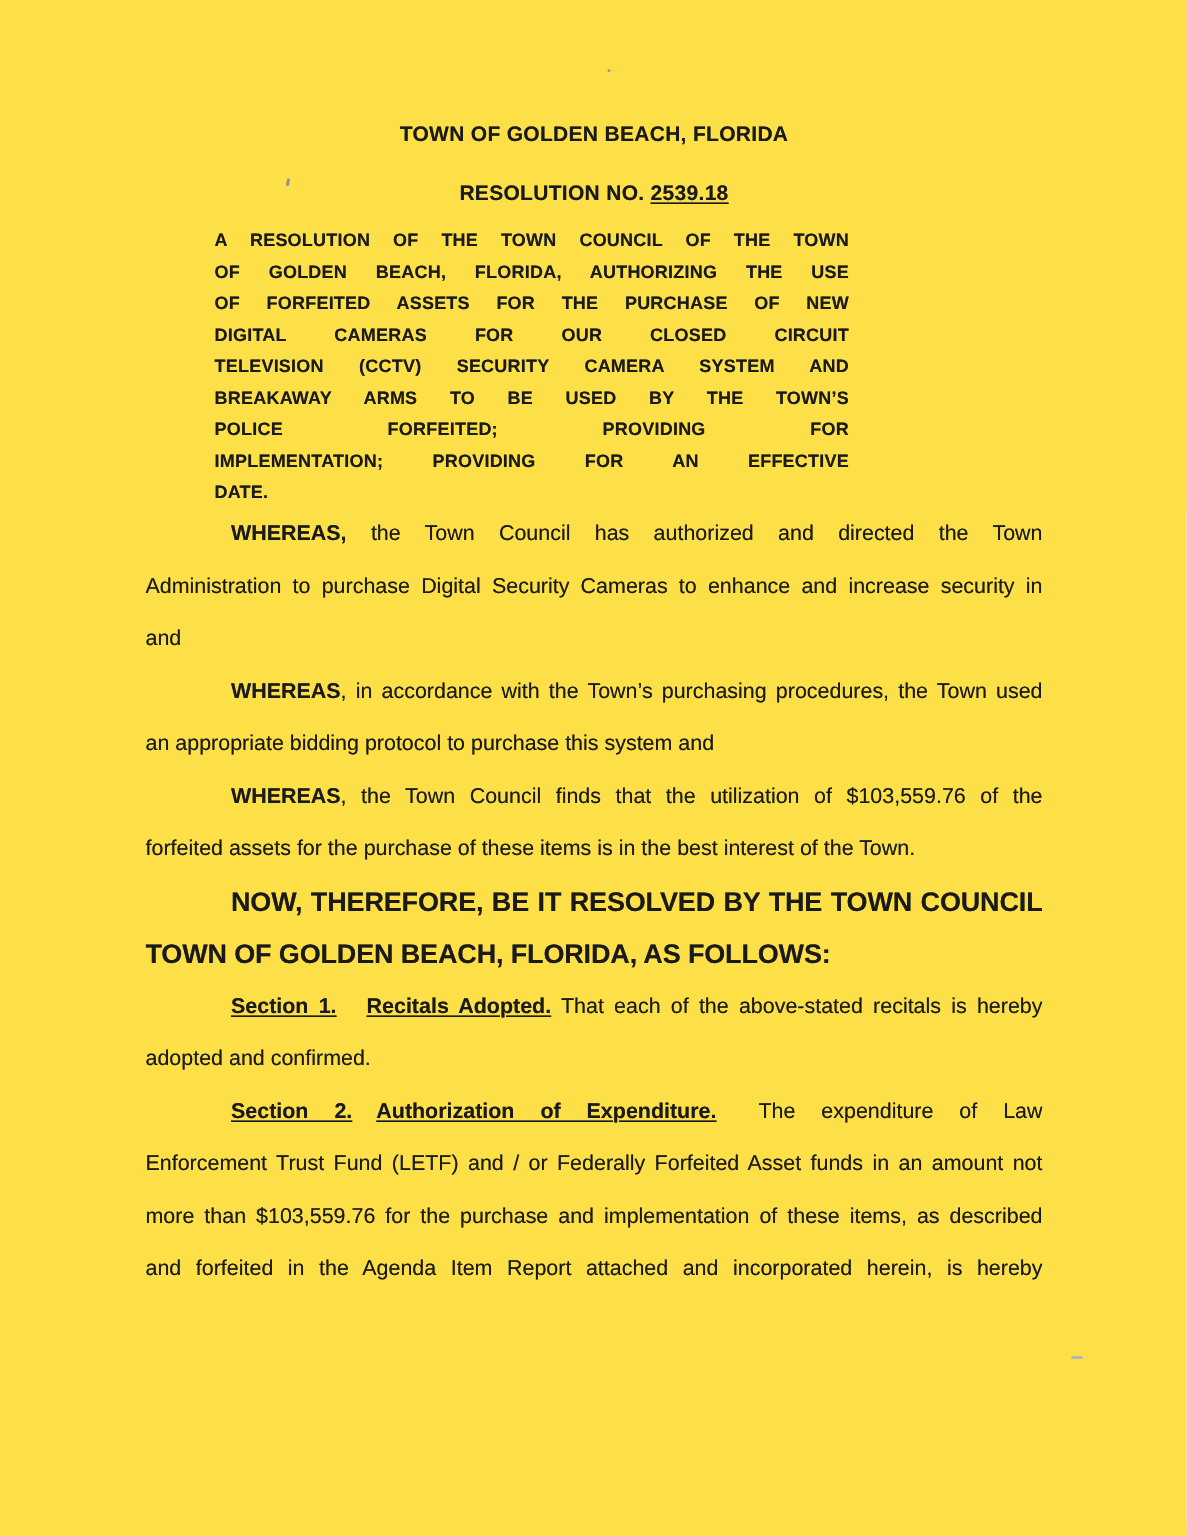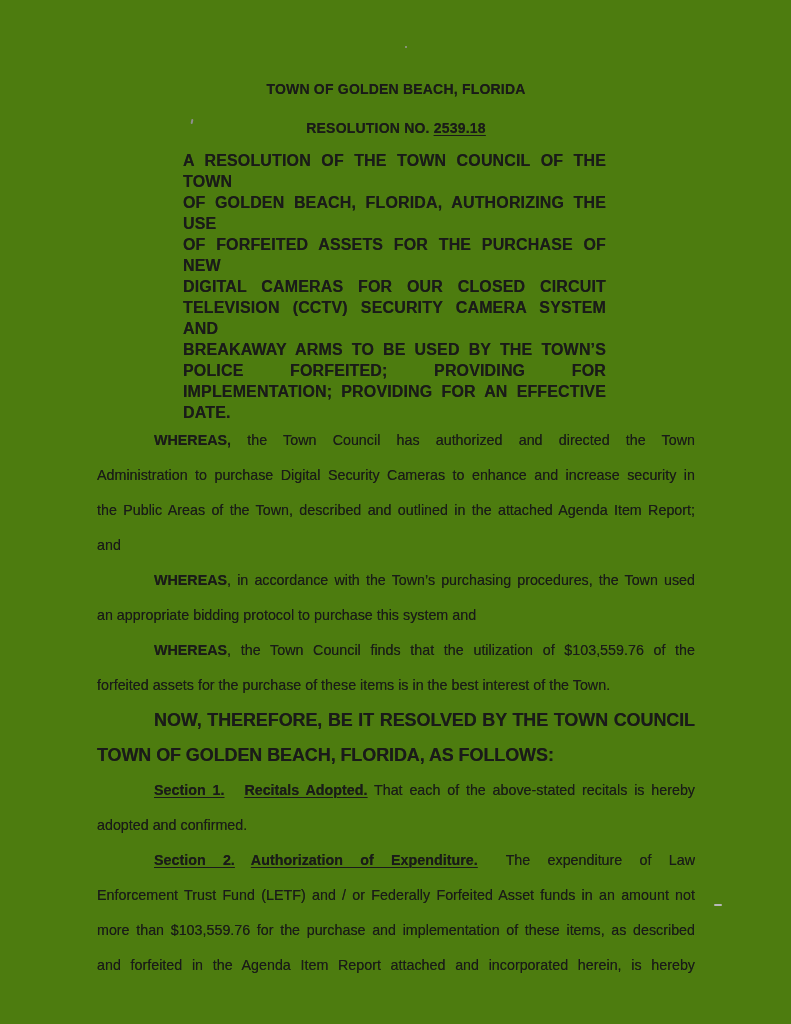--- a/index.html
+++ b/index.html
@@ -1,39 +1,39 @@
 <!DOCTYPE html>
 <html><head>
 <meta charset="utf-8">
 <style>
   html,body{margin:0;padding:0;background:#e9e9e9;}
   .page{
     position:relative;
     width:791px;height:1024px;
-    background:#4d7c0f;
+    background:#fde047;
     font-family:"Liberation Sans", sans-serif;
     color:#1a1a1a;
     overflow:hidden;
     text-shadow:0 0 .35px rgba(10,10,10,.55);
   }
   .content{position:absolute;left:97px;top:80px;width:598px;}
   .doc-title{
     text-align:center;font-weight:700;font-size:14px;line-height:18px;
     letter-spacing:.2px;
   }
   .res-heading{
     text-align:center;font-weight:700;font-size:14px;line-height:18px;
     margin-top:21px;letter-spacing:.2px;
   }
   .u{text-decoration:underline;text-underline-offset:2px;text-decoration-thickness:1.3px;}
   .b{font-weight:700;}
   .para{margin:0;}
   .para.caption{
-    margin-top:13px;margin-left:86px;width:423px;
-    font-weight:700;font-size:16px;line-height:21px;letter-spacing:.15px;
+    margin-top:13px;margin-left:46px;width:423px;
+    font-weight:700;font-size:12px;line-height:21px;letter-spacing:.15px;
   }
   .para.body{font-size:14.3px;}
   .para.resolved{font-size:18px;font-weight:700;letter-spacing:-.1px;}
   .para.body .line,.para.resolved .line{line-height:35px;height:35px;overflow:hidden;}
   .para.caption .line{line-height:21px;}
   .line{text-align:left;}
   .line.j{text-align:justify;text-align-last:justify;}
   .line.ind{text-indent:57px;}
   .tab{display:inline-block;}
   .footer{position:absolute;left:97px;top:891px;width:598px;font-size:14.3px;height:20px;}
@@ -65,21 +65,20 @@
           <div class="line j"><span class="b ">DIGITAL CAMERAS FOR OUR CLOSED CIRCUIT</span></div>
           <div class="line j"><span class="b ">TELEVISION (CCTV) SECURITY CAMERA SYSTEM AND</span></div>
           <div class="line j"><span class="b ">BREAKAWAY ARMS TO BE USED BY THE TOWN’S</span></div>
           <div class="line j"><span class="b ">POLICE FORFEITED; PROVIDING FOR</span></div>
           <div class="line j"><span class="b ">IMPLEMENTATION; PROVIDING FOR AN EFFECTIVE</span></div>
           <div class="line"><span class="b ">DATE.</span></div>
         </div>
         <div class="para body">
           <div class="line j ind"><span class="b ">WHEREAS,</span><span class=""> the Town Council has authorized and directed the Town</span></div>
           <div class="line j"><span class="">Administration to purchase Digital Security Cameras to enhance and increase security in</span></div>
-          <div class="line j"><span class="">the Public Areas of the Town, described and outlined in the attached Agenda Item Report;</span></div>
           <div class="line"><span class="">and</span></div>
         </div>
         <div class="para body">
           <div class="line j ind"><span class="b ">WHEREAS</span><span class="">, in accordance with the Town’s purchasing procedures, the Town used</span></div>
           <div class="line"><span class="">an appropriate bidding protocol to purchase this system and</span></div>
         </div>
         <div class="para body">
           <div class="line j ind"><span class="b ">WHEREAS</span><span class="">, the Town Council finds that the utilization of $103,559.76 of the</span></div>
           <div class="line"><span class="">forfeited assets for the purchase of these items is in the best interest of the Town.</span></div>
         </div>

